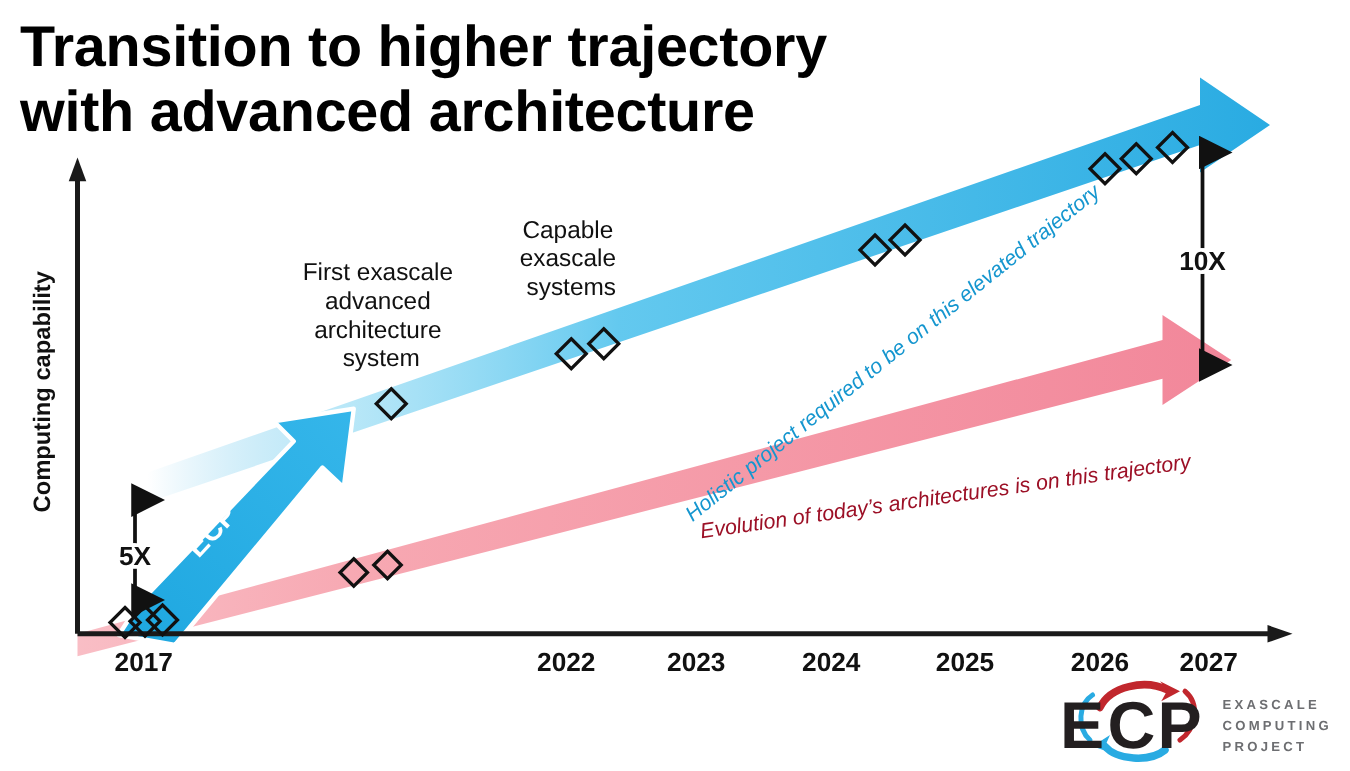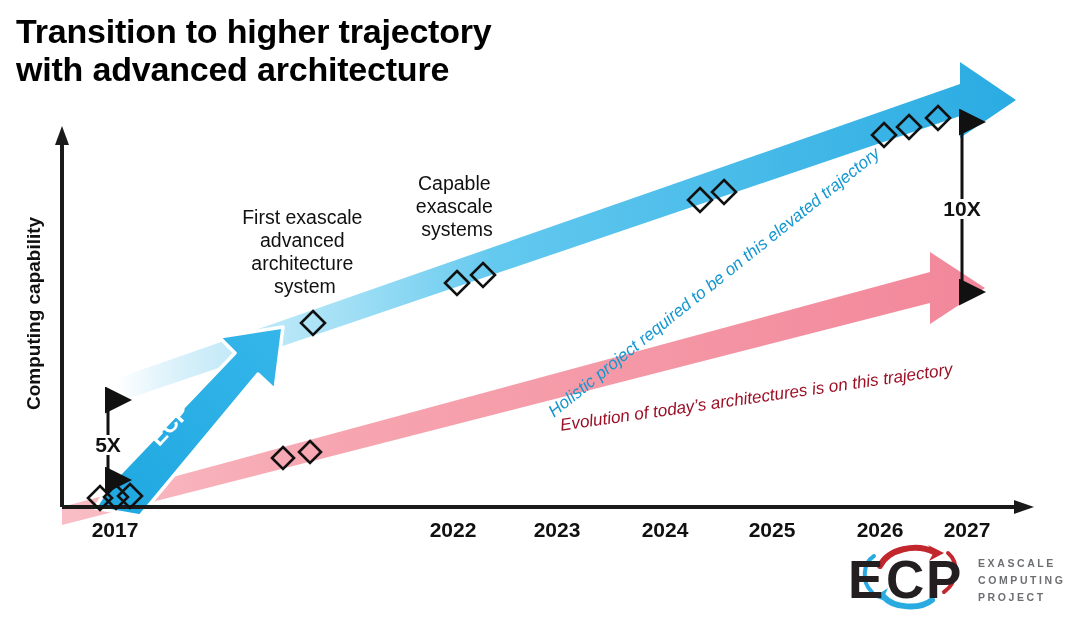--- a/index.html
+++ b/index.html
@@ -19,21 +19,21 @@
     position: absolute;
     left: 0; top: 0;
     width: 1080px;
     height: 617px;
   }
   #title {
     position: absolute;
     left: 16px;
     top: 12px;
     width: 660px;
-    font-size: 34px;
+    font-size: 46px;
     font-weight: bold;
     line-height: 1.12;
     letter-spacing: -0.2px;
     color: #000000;
     white-space: pre-line;
   }
   svg.figure {
     position: absolute;
     left: 0;
     top: 0;

